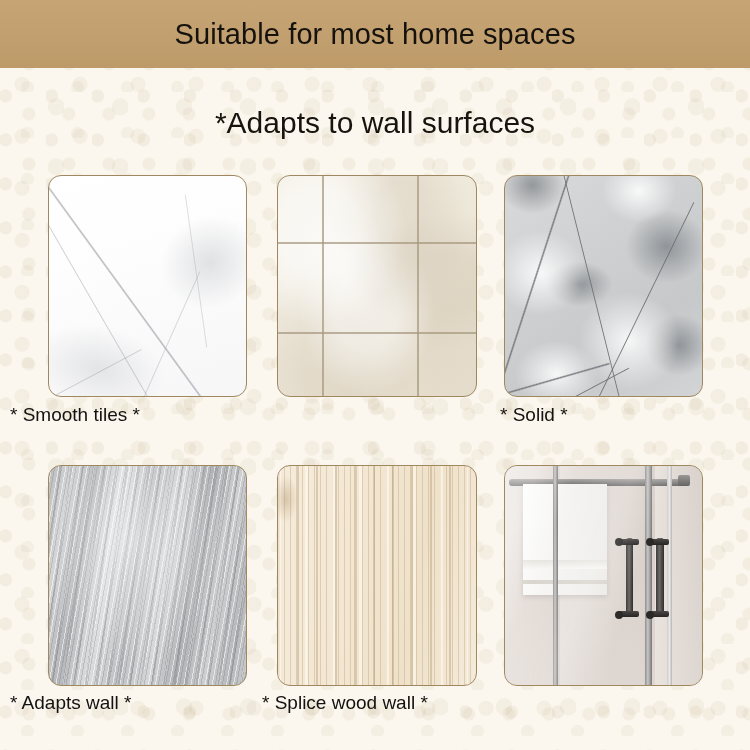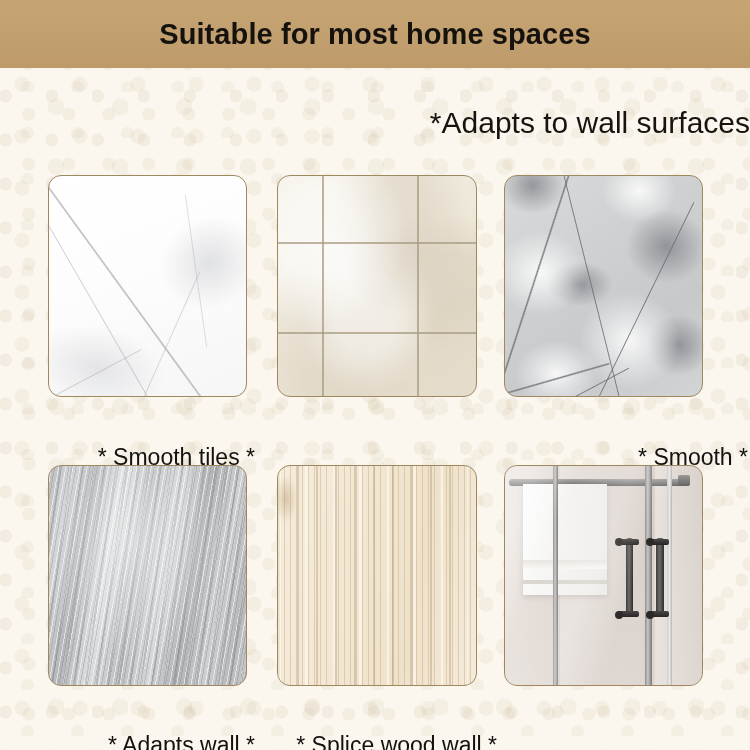--- a/index.html
+++ b/index.html
@@ -38,28 +38,27 @@
     width:750px; height:68px;
     background:linear-gradient(180deg,#c6a474 0%,#c3a070 45%,#bd9a68 100%);
     z-index:2;
     display:flex; align-items:center; justify-content:center;
   }
   .header-title{
     font-size:29px;
     color:#15120e;
     letter-spacing:.1px;
     white-space:nowrap;
-    font-weight:bold;
   }
 
   
   .subtitle{
     position:absolute; left:0; top:106px;
     width:750px;
-    text-align:right;
+    text-align:center;
     font-size:30px;
     color:#17140f;
     z-index:2;
     white-space:nowrap;
   }
 
   
   .grid{
     position:absolute; left:0; top:0;
     width:750px; height:750px;
@@ -76,26 +75,25 @@
     position:relative;
     width:100%; height:100%;
     border:1.5px solid #9f8760;
     border-radius:13px;
     overflow:hidden;
     background:#fff;
   }
 
   .label{
     position:absolute;
-    text-align:right;
-    font-size:23px;
+    text-align:left;
+    font-size:19px;
     color:#141210;
     white-space:nowrap;
     z-index:2;
-    margin-top:40px;
   }
   .label.r1{ top:404px; }
   .label.r2{ top:692px; }
   .label.c1{ left:10px;  width:245px; }
   .label.c2{ left:262px; width:235px; }
   .label.c3{ left:500px; width:248px; }
 
   
   .tex-smooth-tiles{
     background:
@@ -360,21 +358,21 @@
         <div class="blob b3"></div>
         <div class="blob b4"></div>
         <div class="crack k1"></div>
         <div class="crack k2"></div>
         <div class="crack k3"></div>
         <div class="crack k4"></div>
         <div class="crack k5"></div>
 
       </div>
     </div>
-    <div class="label r1 c3">* Smooth *</div>
+    <div class="label r1 c3">* Solid *</div>
 
     <div class="cell r2 c1">
       <div class="swatch tex-metal-wall">
         <div class="brush"></div>
         <div class="brush2"></div>
         <div class="sheen"></div>
       </div>
     </div>
     <div class="label r2 c1">* Adapts wall *</div>
 

